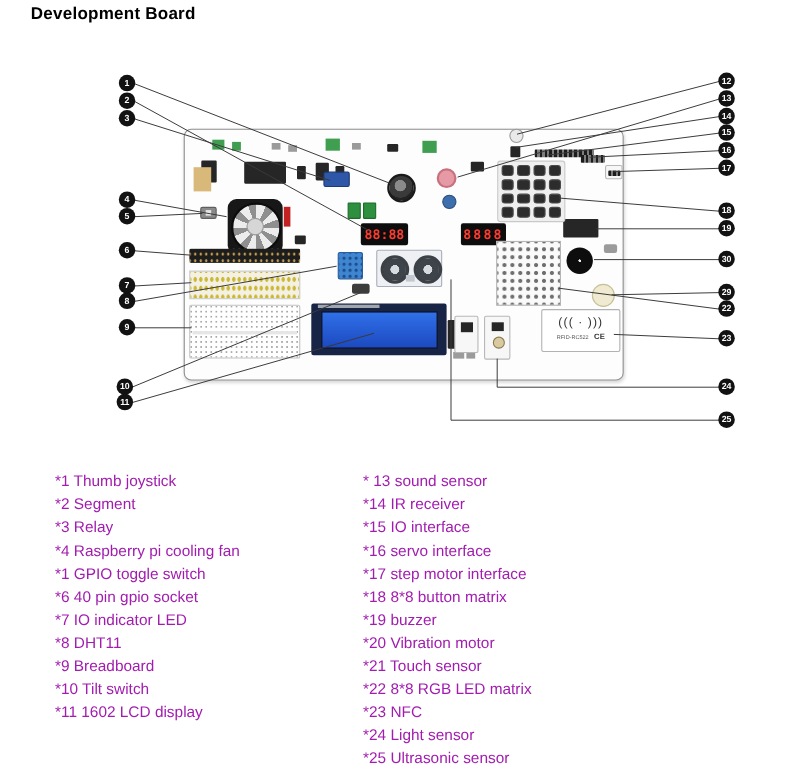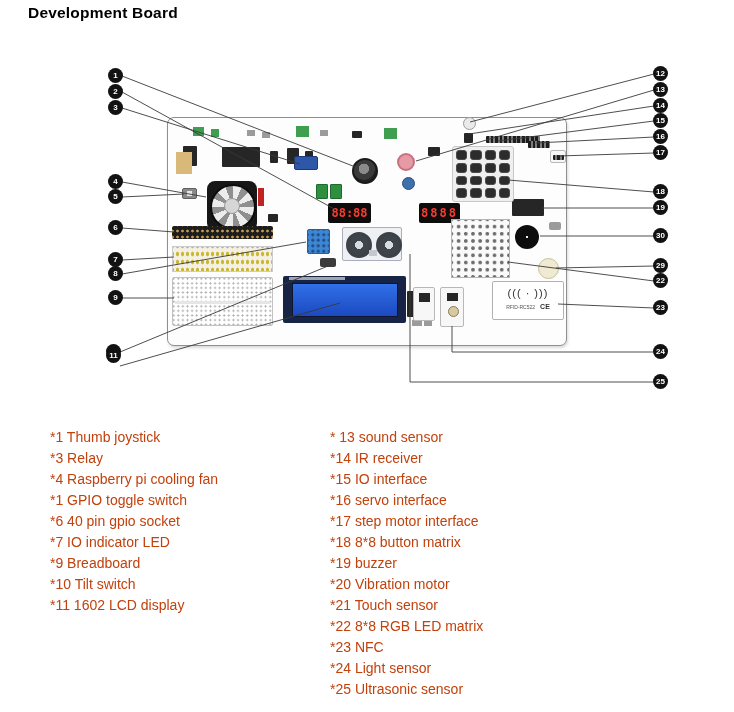--- a/index.html
+++ b/index.html
@@ -40,21 +40,21 @@
   .ledmx{background-color:#fafafa;border:1px solid #b5b5b5;background-image:radial-gradient(#6f6f6f 1.6px,transparent 2.1px);background-size:7.2px 7.2px;background-position:3px 3px;}
   .buzzer{border-radius:50%;background:radial-gradient(circle,#f0f0f0 0 6%,#0d0d0d 8% 100%);}
   .touch{border-radius:50%;background:#f0ead0;border:1px solid #c6c09c;}
   .nfc{background:#fff;border:1px solid #b2b2b2;border-radius:2px;text-align:center;}
   .nfc-sym{font-size:11px;color:#333;letter-spacing:1px;line-height:14px;padding-top:4px;}
   .nfc-sub{display:flex;justify-content:center;gap:5px;align-items:center;margin-top:3px;}
   .nfc-label{font-size:5px;color:#555;}
   .nfc-ce{font-size:7px;font-weight:bold;color:#333;}
   .wboard{background:#f7f7f7;border:1px solid #b8b8b8;border-radius:2px;}
   .pir{border-radius:50%;background:#eaeaea;border:1px solid #9a9a9a;}
-  .legend-col{position:absolute;top:427px;font-size:14px;line-height:21px;color:#c2410c;}
+  .legend-col{position:absolute;top:427px;font-size:14px;line-height:21px;color:#a21caf;}
   .legend-col .li{white-space:nowrap;}
 </style>
 </head>
 <body>
 
 <div class="page">
   <div class="title">Development Board</div>
 
   <div class="diagram">
 
@@ -190,44 +190,46 @@
     <div class="co" style="left:108px;top:68px">1</div>
     <div class="co" style="left:108px;top:84px">2</div>
     <div class="co" style="left:108px;top:100px">3</div>
     <div class="co" style="left:108px;top:174px">4</div>
     <div class="co" style="left:108px;top:189px">5</div>
     <div class="co" style="left:108px;top:220px">6</div>
     <div class="co" style="left:108px;top:252px">7</div>
     <div class="co" style="left:108px;top:266px">8</div>
     <div class="co" style="left:108px;top:290px">9</div>
     <div class="co" style="left:106px;top:344px">10</div>
-    <div class="co" style="left:106px;top:348px">11</div>
+    <div class="co" style="left:106px;top:358px">11</div>
     <div class="co" style="left:653px;top:66px">12</div>
     <div class="co" style="left:653px;top:82px">13</div>
     <div class="co" style="left:653px;top:98px">14</div>
     <div class="co" style="left:653px;top:113px">15</div>
     <div class="co" style="left:653px;top:129px">16</div>
     <div class="co" style="left:653px;top:145px">17</div>
     <div class="co" style="left:653px;top:184px">18</div>
     <div class="co" style="left:653px;top:200px">19</div>
     <div class="co" style="left:653px;top:228px">30</div>
     <div class="co" style="left:653px;top:258px">29</div>
     <div class="co" style="left:653px;top:273px">22</div>
     <div class="co" style="left:653px;top:300px">23</div>
     <div class="co" style="left:653px;top:344px">24</div>
     <div class="co" style="left:653px;top:374px">25</div>
   </div>
 
   <div class="legend-col" style="left:50px">
     <div class="li">*1 Thumb joystick</div>
+    <div class="li">*2 Segment</div>
     <div class="li">*3 Relay</div>
     <div class="li">*4 Raspberry pi cooling fan</div>
     <div class="li">*1 GPIO toggle switch</div>
     <div class="li">*6 40 pin gpio socket</div>
     <div class="li">*7 IO indicator LED</div>
+    <div class="li">*8 DHT11</div>
     <div class="li">*9 Breadboard</div>
     <div class="li">*10 Tilt switch</div>
     <div class="li">*11 1602 LCD display</div>
   </div>
   <div class="legend-col" style="left:330px">
     <div class="li">* 13 sound sensor</div>
     <div class="li">*14 IR receiver</div>
     <div class="li">*15 IO interface</div>
     <div class="li">*16 servo interface</div>
     <div class="li">*17 step motor interface</div>

